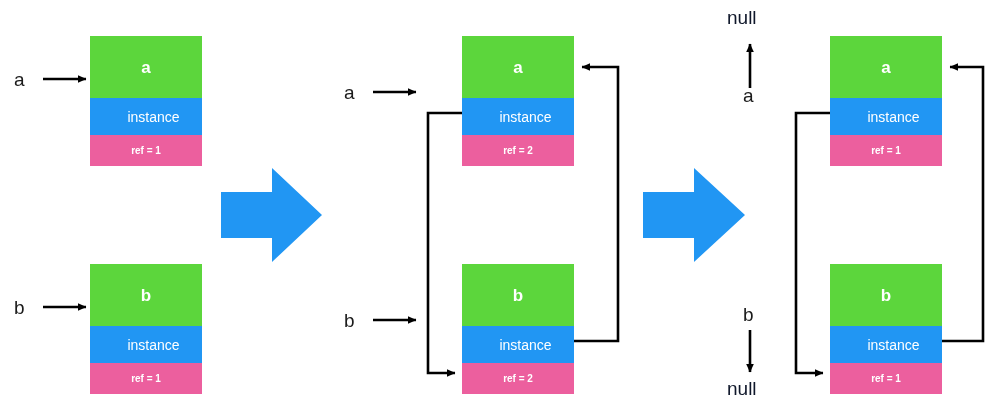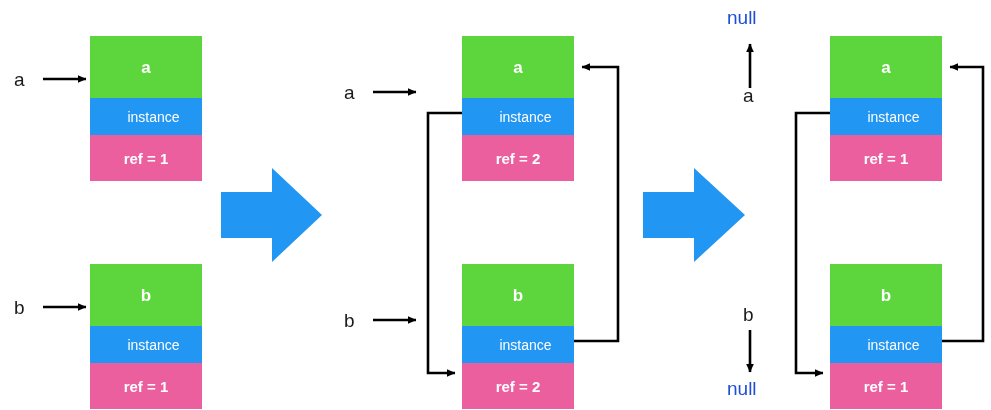--- a/index.html
+++ b/index.html
@@ -46,36 +46,36 @@
     height: 62px;
     font-size: 17px;
     font-weight: bold;
   }
   .row-kind {
     height: 37px;
     font-size: 14px;
     padding-left: 15px;
   }
   .row-ref {
-    height: 46px;
-    font-size: 15px;
+    height: 31px;
+    font-size: 10px;
     font-weight: bold;
   }
   .var-label {
     position: absolute;
     font-size: 19px;
     color: #1b1b1b;
     font-family: "Liberation Sans", sans-serif;
     line-height: 1;
     white-space: nowrap;
   }
   .null-label {
     position: absolute;
     font-size: 19px;
-    color: #1d4ed8;
+    color: #0f172a;
     font-family: "Liberation Sans", sans-serif;
     line-height: 1;
     white-space: nowrap;
   }
 </style>
 </head>
 <body>
 
 <div id="stage">
 

